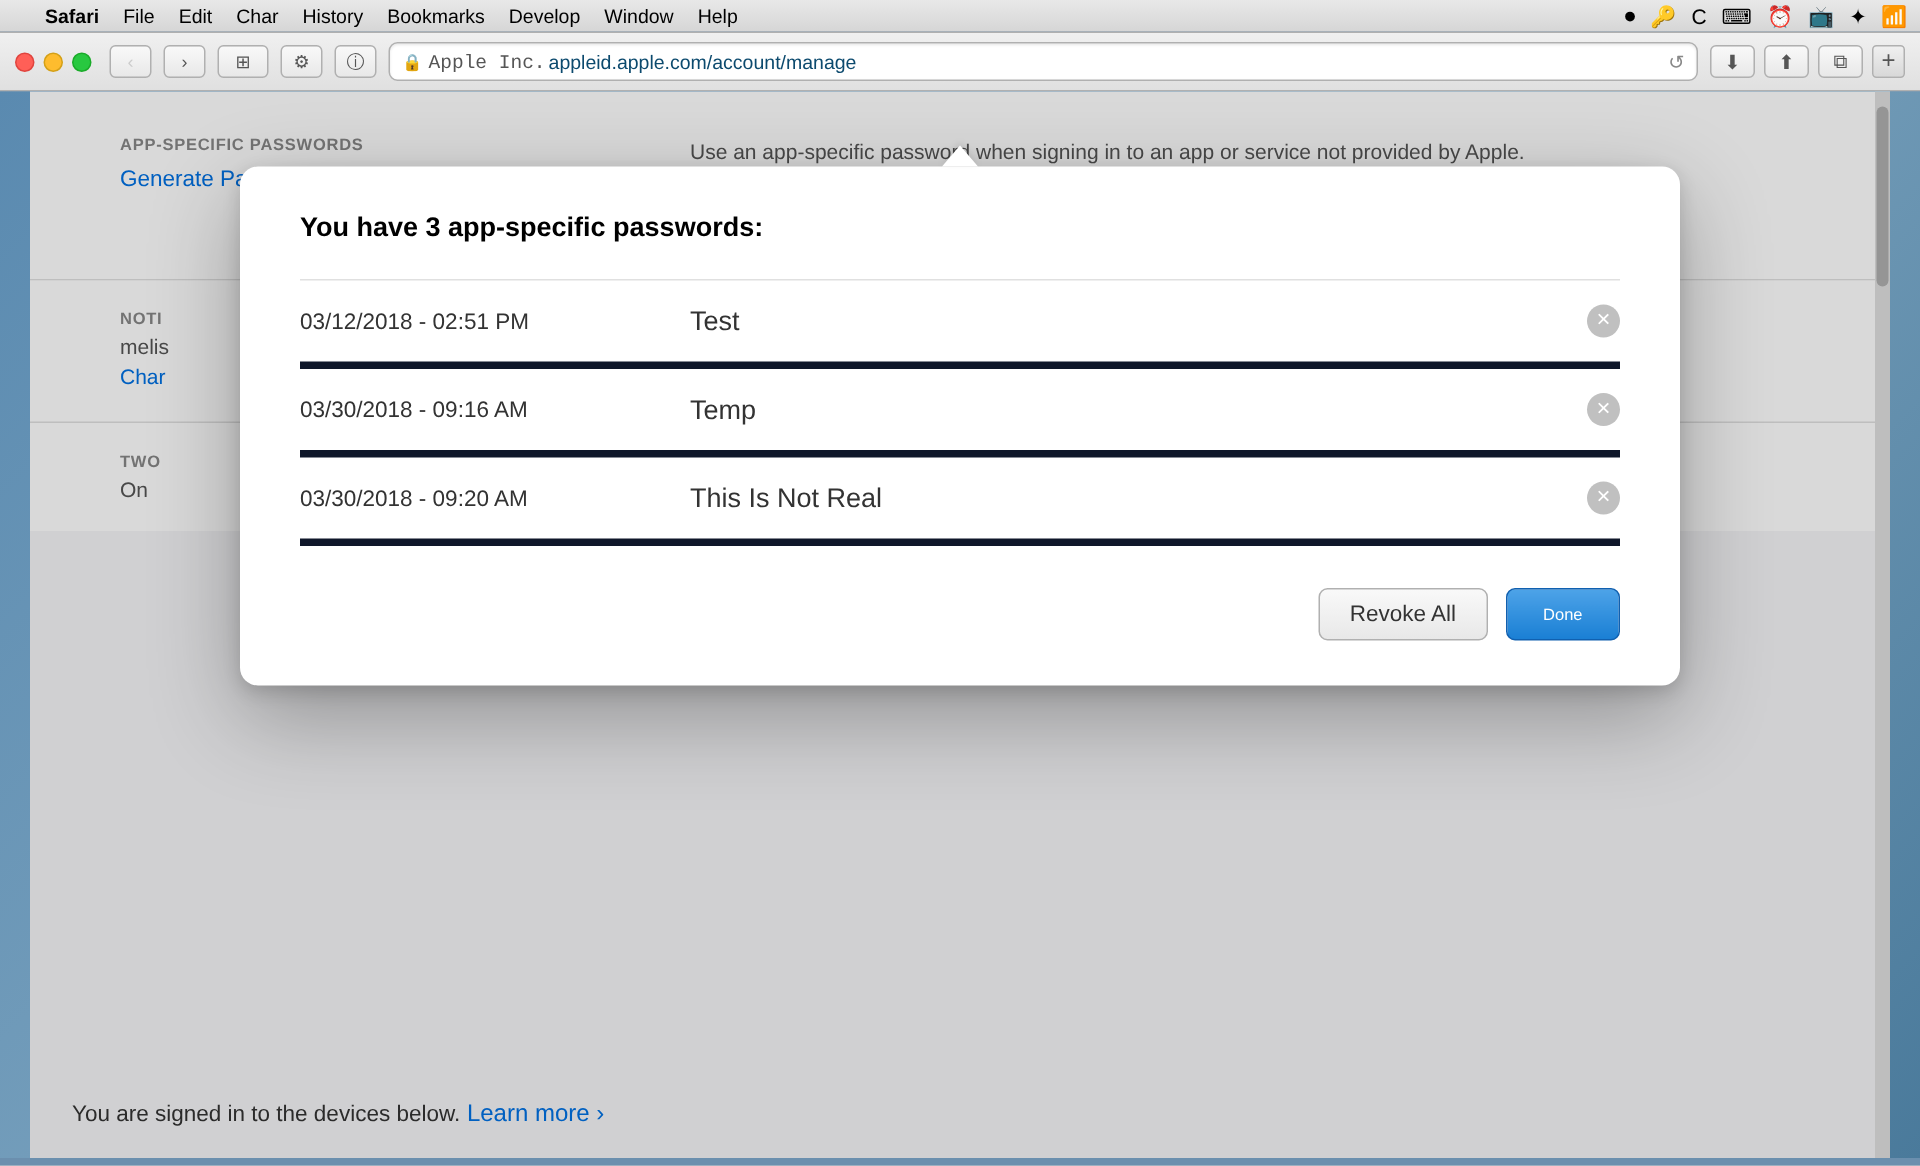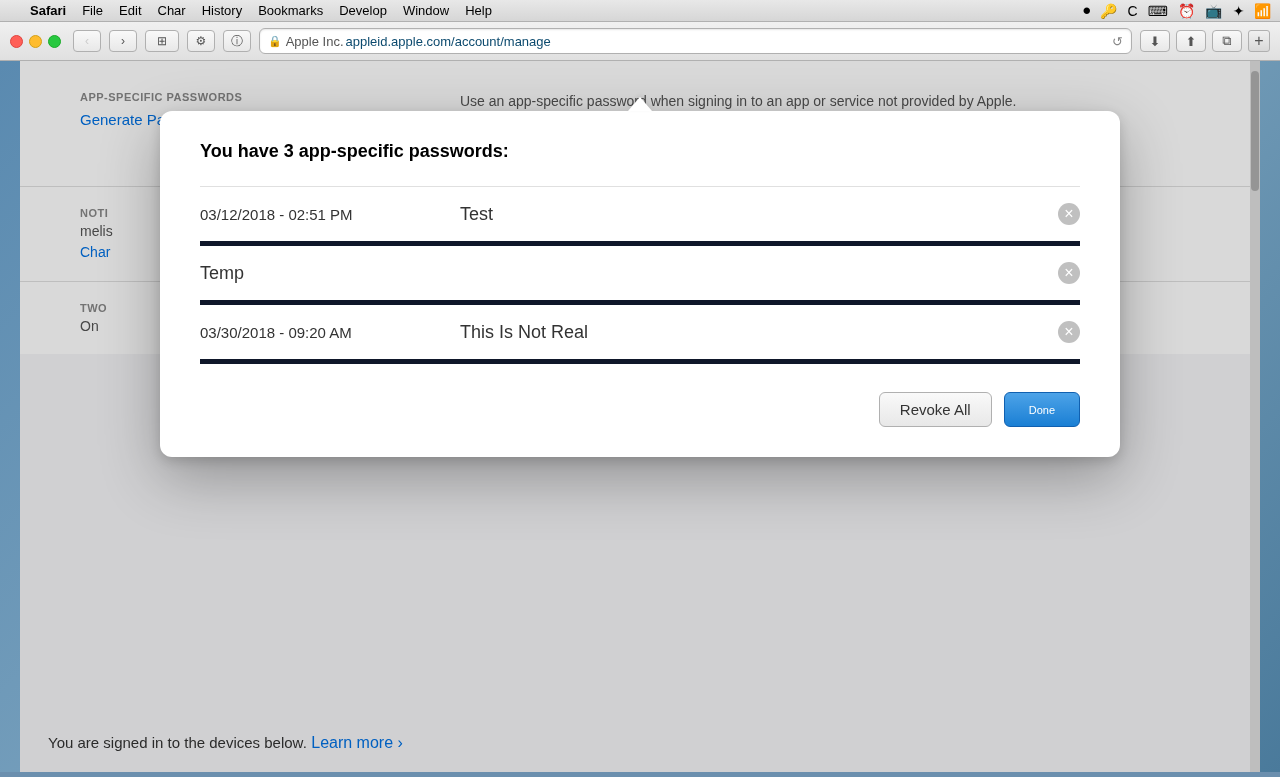--- a/index.html
+++ b/index.html
@@ -113,20 +113,21 @@
       box-shadow: inset 0 1px 2px rgba(0,0,0,0.1);
     }
     .url-lock {
       color: #28a745;
       margin-right: 4px;
       font-size: 11px;
     }
     .url-company {
       color: #555;
       margin-right: 2px;
+      font-family: Liberation Mono, monospace;
     }
     .url-text {
       color: #0c4a6e;
     }
     .url-refresh {
       margin-left: auto;
       color: #888;
       font-size: 13px;
       cursor: pointer;
     }
@@ -525,20 +526,21 @@
 
         <div class="password-list">
 
           <div class="password-item">
             <span class="password-date">03/12/2018 - 02:51 PM</span>
             <span class="password-name">Test</span>
             <button class="revoke-btn"></button>
           </div>
 
           <div class="password-item">
+            <span class="password-date">03/30/2018 - 09:16 AM</span>
             <span class="password-name">Temp</span>
             <button class="revoke-btn"></button>
           </div>
 
           <div class="password-item">
             <span class="password-date">03/30/2018 - 09:20 AM</span>
             <span class="password-name">This Is Not Real</span>
             <button class="revoke-btn"></button>
           </div>
         </div>

